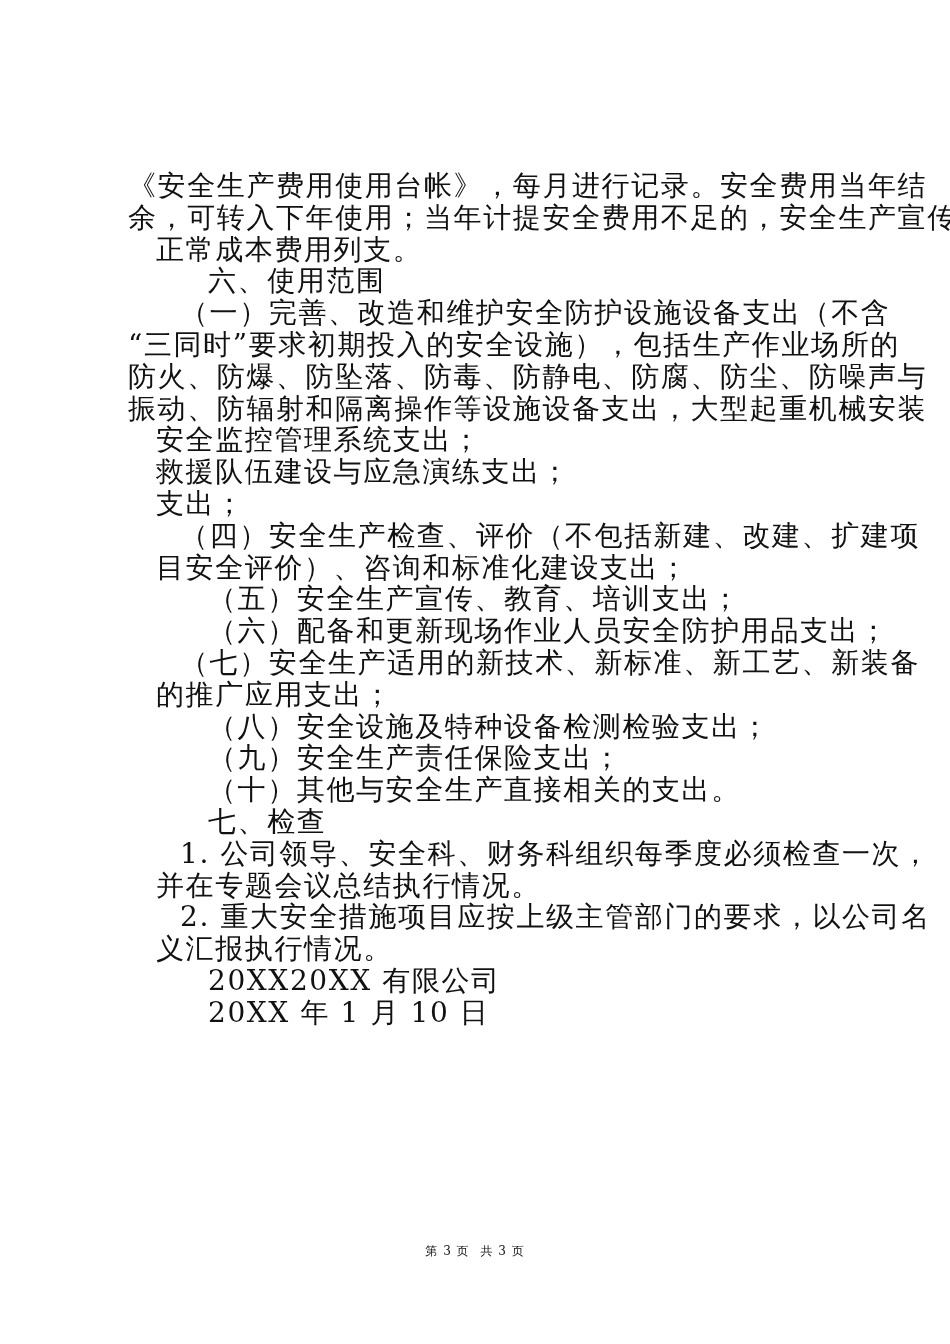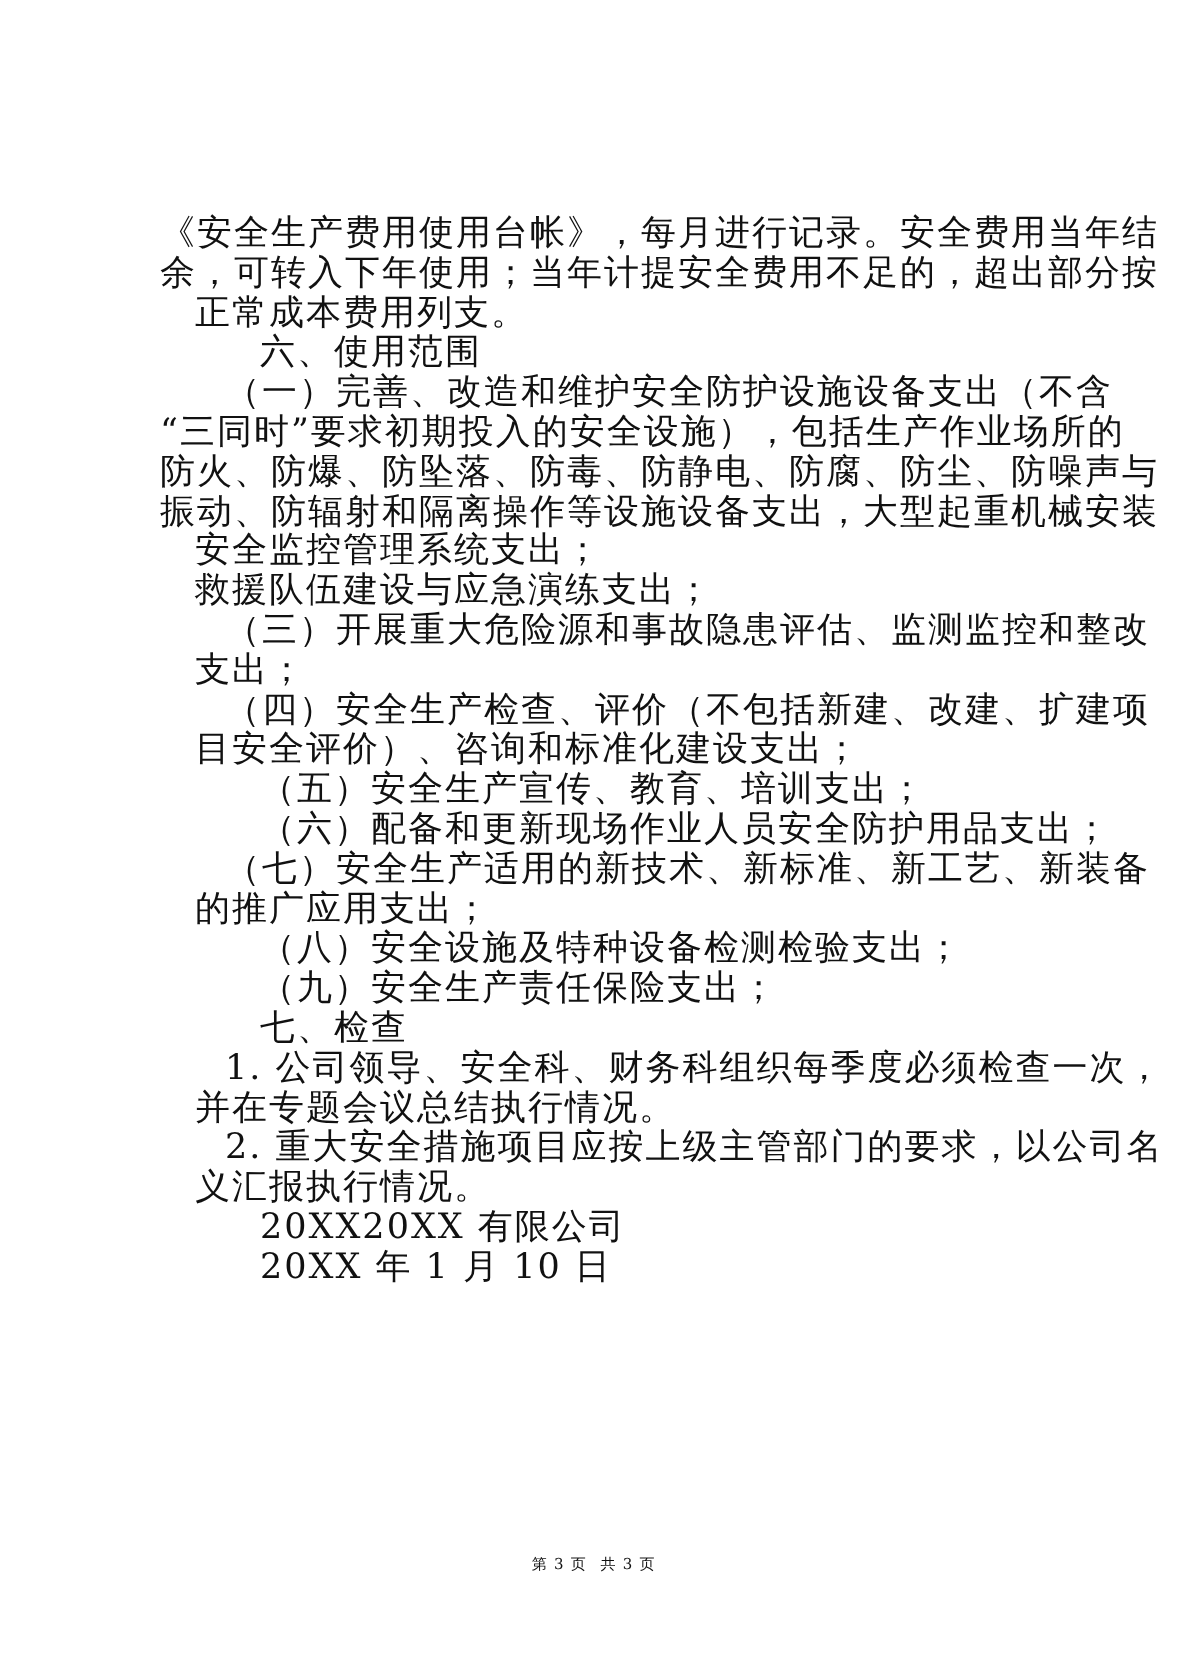--- a/index.html
+++ b/index.html
@@ -48,39 +48,39 @@
       letter-spacing: 1px;
       color: #111;
     }
     .footer span { margin: 0 3px; }
   </style>
 </head>
 <body>
 
 <div class="page" id="doc-body">
     <div class="line">《安全生产费用使用台帐》，每月进行记录。安全费用当年结</div>
-    <div class="line">余，可转入下年使用；当年计提安全费用不足的，超出部分按</div>
+    <div class="line">余，可转入下年使用；当年计提安全费用不足的，安全生产宣传</div>
     <div class="line last">正常成本费用列支。</div>
     <div class="line indent-h last">六、使用范围</div>
     <div class="line indent-h">（一）完善、改造和维护安全防护设施设备支出（不含</div>
     <div class="line">“三同时”要求初期投入的安全设施），包括生产作业场所的</div>
     <div class="line">防火、防爆、防坠落、防毒、防静电、防腐、防尘、防噪声与</div>
     <div class="line">振动、防辐射和隔离操作等设施设备支出，大型起重机械安装</div>
     <div class="line last">安全监控管理系统支出；</div>
     <div class="line last">救援队伍建设与应急演练支出；</div>
-    <div class="line indent-h">（三）开展重大危险源和事故隐患评估、监测监控和整改</div>
     <div class="line last">支出；</div>
     <div class="line indent-h">（四）安全生产检查、评价（不包括新建、改建、扩建项</div>
     <div class="line last">目安全评价）、咨询和标准化建设支出；</div>
     <div class="line indent-h last">（五）安全生产宣传、教育、培训支出；</div>
     <div class="line indent-h last">（六）配备和更新现场作业人员安全防护用品支出；</div>
     <div class="line indent-h">（七）安全生产适用的新技术、新标准、新工艺、新装备</div>
     <div class="line last">的推广应用支出；</div>
     <div class="line indent-h last">（八）安全设施及特种设备检测检验支出；</div>
     <div class="line indent-h last">（九）安全生产责任保险支出；</div>
+    <div class="line indent-h last">（十）其他与安全生产直接相关的支出。</div>
     <div class="line indent-h last">七、检查</div>
     <div class="line indent-h">1. 公司领导、安全科、财务科组织每季度必须检查一次，</div>
     <div class="line last">并在专题会议总结执行情况。</div>
     <div class="line indent-h">2. 重大安全措施项目应按上级主管部门的要求，以公司名</div>
     <div class="line last">义汇报执行情况。</div>
     <div class="line indent-h last">20XX20XX 有限公司</div>
     <div class="line indent-h last">20XX 年 1 月 10 日</div>
   </div>
 
 <div class="footer">

